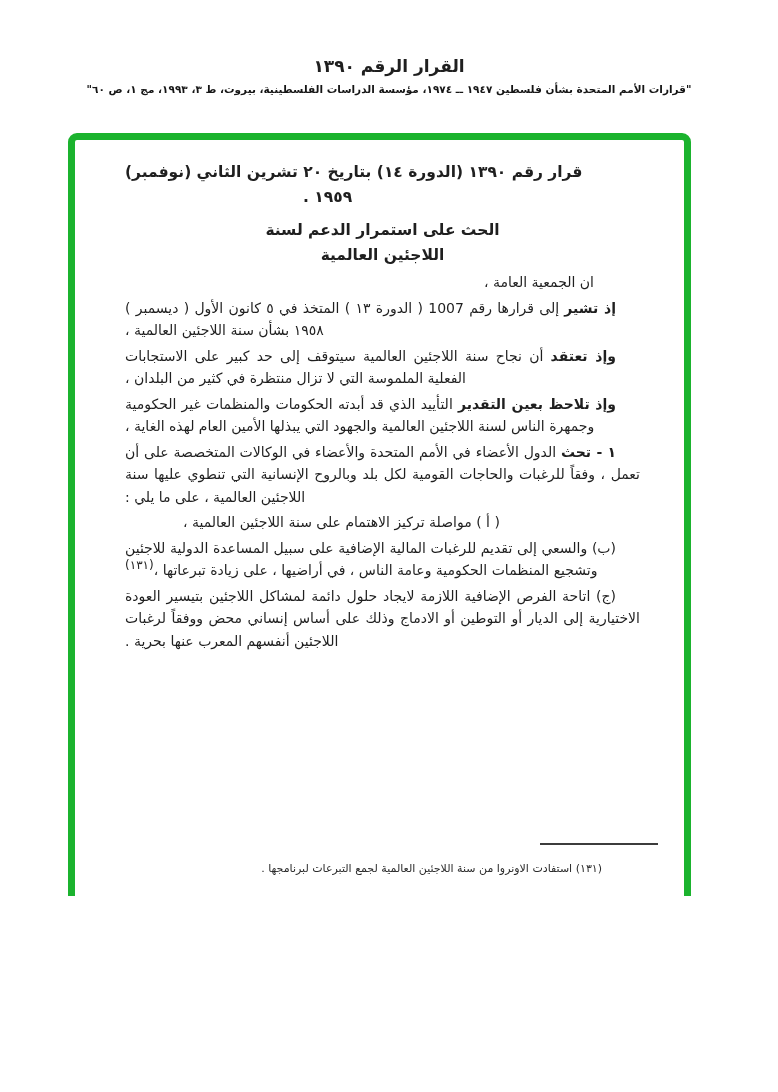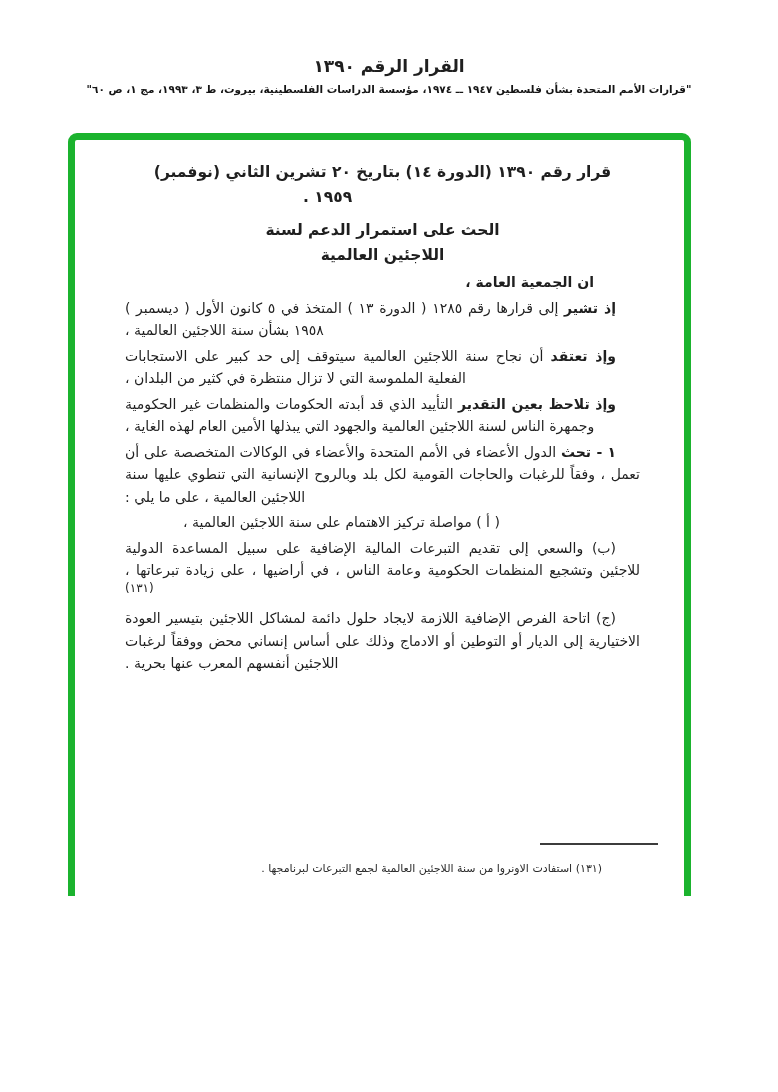--- a/index.html
+++ b/index.html
@@ -16,35 +16,35 @@
   .doc-title{font-size:17px;font-weight:700;letter-spacing:.5px;}
   .doc-source{margin-top:7px;font-size:10.5px;font-weight:700;color:#151515;white-space:nowrap;}
   
   .frame{
     position:absolute;left:68px;top:133px;
     width:623px;height:808px;box-sizing:border-box;
     border:7px solid #1bb32e;border-radius:9px;
     padding:20px 44px 0 50px;
     direction:rtl;
   }
-  .res-line1{margin:0;font-size:15.5px;font-weight:700;line-height:25px;text-align:center;}
+  .res-line1{margin:0;font-size:15.5px;font-weight:700;line-height:25px;text-align:left;}
   .res-line2{margin:0;font-size:15.5px;font-weight:700;line-height:25px;direction:rtl;text-align:left;padding-left:178px;}
   .res-subtitle{margin-top:8px;text-align:center;}
   .res-subtitle p{margin:0;font-size:15.5px;font-weight:700;line-height:25px;}
   .doc-body{margin-top:3px;}
   .para{
     margin:0 0 3px 0;
     font-size:14px;line-height:22.5px;
     direction:rtl;
     text-align:justify;text-align-last:left;
     text-indent:24px;
   }
   .para .num,.para .lead{font-weight:700;}
   .para.open{text-align:right;text-align-last:right;text-indent:0;padding-left:0;padding-right:46px;}
-  .para.open .lead{font-weight:700;}
+  .para.open .lead{font-weight:400;}
   .para.item-a{text-align:left;text-align-last:left;text-indent:0;padding-left:58px;}
   sup.fnref{font-size:12px;line-height:0;}
   
   .footnote{position:absolute;top:703px;right:38px;left:46px;direction:rtl;}
   .fn-divider{width:118px;border-top:2px solid #3c3c3c;margin:0 auto 7px 0;margin-right:-12px;}
   .fn-text{margin:16px;font-size:11px;line-height:16px;text-align:right;padding-right:28px;color:#2b2b2b;}
   
   .page-num{position:absolute;top:966px;left:366px;font-size:15px;font-weight:700;}
 </style>
 </head>
@@ -66,31 +66,31 @@
 
     <div class="res-subtitle">
       <p>الحث على استمرار الدعم لسنة</p>
       <p>اللاجئين العالمية</p>
     </div>
 
     <div class="doc-body">
 
       <p class="para open"><span class="num"></span><span class="lead">ان الجمعية العامة ،</span><span></span><sup class="fnref"></sup></p>
 
-      <p class="para"><span class="num"></span><span class="lead">إذ تشير</span><span> إلى قرارها رقم ١٢٨٥ ( الدورة ١٣ ) المتخذ في ٥ كانون الأول ( ديسمبر ) ١٩٥٨ بشأن سنة اللاجئين العالمية ،</span><sup class="fnref"></sup></p>
+      <p class="para"><span class="num"></span><span class="lead">إذ تشير</span><span> إلى قرارها رقم 1007 ( الدورة ١٣ ) المتخذ في ٥ كانون الأول ( ديسمبر ) ١٩٥٨ بشأن سنة اللاجئين العالمية ،</span><sup class="fnref"></sup></p>
 
       <p class="para"><span class="num"></span><span class="lead">وإذ تعتقد</span><span> أن نجاح سنة اللاجئين العالمية سيتوقف إلى حد كبير على الاستجابات الفعلية الملموسة التي لا تزال منتظرة في كثير من البلدان ،</span><sup class="fnref"></sup></p>
 
       <p class="para"><span class="num"></span><span class="lead">وإذ تلاحظ بعين التقدير</span><span> التأييد الذي قد أبدته الحكومات والمنظمات غير الحكومية وجمهرة الناس لسنة اللاجئين العالمية والجهود التي يبذلها الأمين العام لهذه الغاية ،</span><sup class="fnref"></sup></p>
 
       <p class="para"><span class="num">١ - </span><span class="lead">تحث</span><span> الدول الأعضاء في الأمم المتحدة والأعضاء في الوكالات المتخصصة على أن تعمل ، وفقاً للرغبات والحاجات القومية لكل بلد وبالروح الإنسانية التي تنطوي عليها سنة اللاجئين العالمية ، على ما يلي :</span><sup class="fnref"></sup></p>
 
       <p class="para item-a"><span class="num"></span><span class="lead"></span><span>( أ ) مواصلة تركيز الاهتمام على سنة اللاجئين العالمية ،</span><sup class="fnref"></sup></p>
 
-      <p class="para"><span class="num"></span><span class="lead"></span><span>(ب) والسعي إلى تقديم التبرعات المالية الإضافية على سبيل المساعدة الدولية للاجئين وتشجيع المنظمات الحكومية وعامة الناس ، في أراضيها ، على زيادة تبرعاتها ،</span><sup class="fnref">(١٣١)</sup></p>
+      <p class="para"><span class="num"></span><span class="lead"></span><span>(ب) والسعي إلى تقديم للرغبات المالية الإضافية على سبيل المساعدة الدولية للاجئين وتشجيع المنظمات الحكومية وعامة الناس ، في أراضيها ، على زيادة تبرعاتها ،</span><sup class="fnref">(١٣١)</sup></p>
 
       <p class="para"><span class="num"></span><span class="lead"></span><span>(ج) اتاحة الفرص الإضافية اللازمة لايجاد حلول دائمة لمشاكل اللاجئين بتيسير العودة الاختيارية إلى الديار أو التوطين أو الادماج وذلك على أساس إنساني محض ووفقاً لرغبات اللاجئين أنفسهم المعرب عنها بحرية .</span><sup class="fnref"></sup></p>
 
     </div>
 
     <div class="footnote">
       <div class="fn-divider"></div>
       <p class="fn-text">(١٣١) استفادت الاونروا من سنة اللاجئين العالمية لجمع التبرعات لبرنامجها .</p>
     </div>
 

